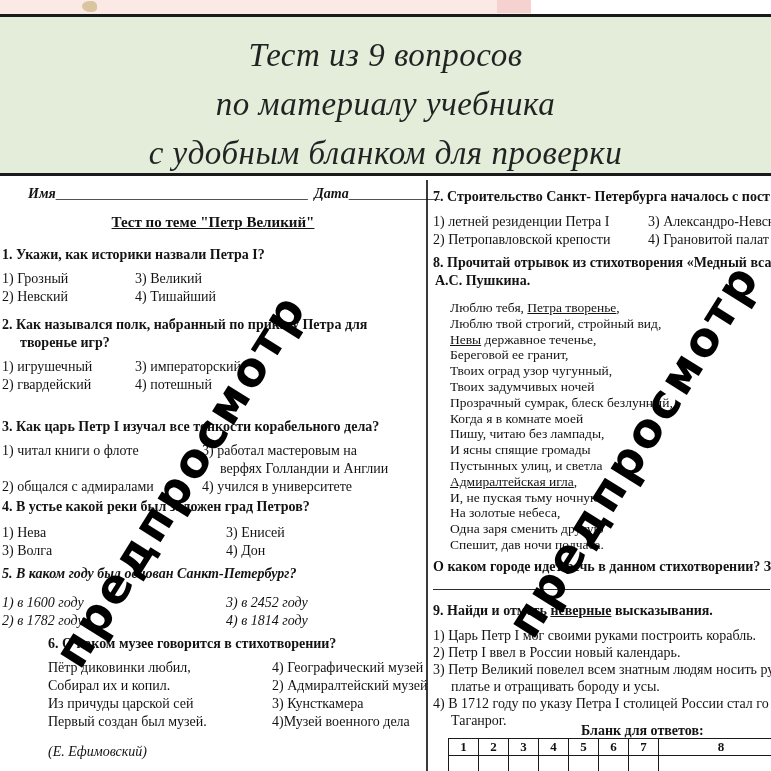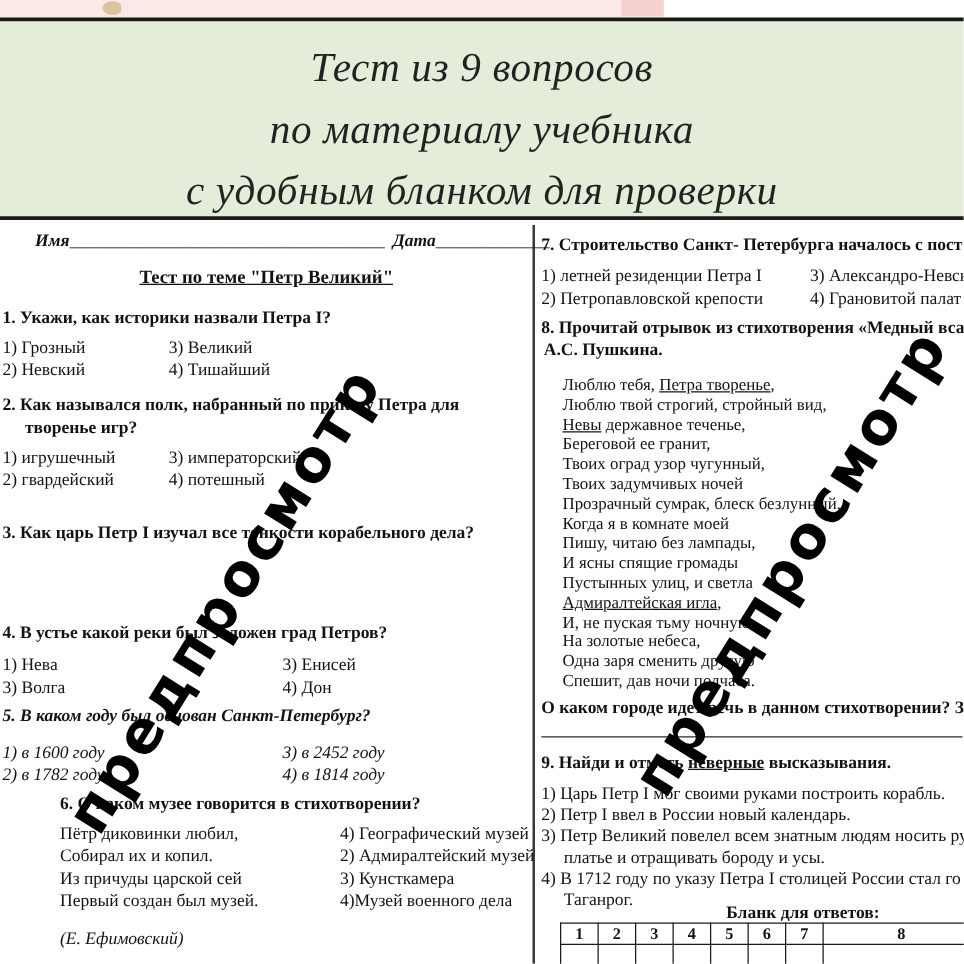--- a/index.html
+++ b/index.html
@@ -90,20 +90,25 @@
       <div class="qtitle">2. Как назывался полк, набранный по приказу Петра для</div>
       <div class="qtitle ind">творенье игр?</div>
       <div class="opts">
         <div class="orow"><span>1) игрушечный</span><span class="c2 at133">3) императорский</span></div>
         <div class="orow"><span>2) гвардейский</span><span class="c2 at133">4) потешный</span></div>
       </div>
     </div>
 
     <div class="blk" style="top:236px;">
       <div class="qtitle">3. Как царь Петр I изучал все тонкости корабельного дела?</div>
+      <div class="opts">
+        <div class="orow"><span>1) читал книги о флоте</span><span class="c2 at200">3) работал мастеровым на</span></div>
+        <div class="orow"><span>&nbsp;</span><span class="c2 at200 ind">верфях Голландии и Англии</span></div>
+        <div class="orow"><span>2) общался с адмиралами</span><span class="c2 at200">4) учился в университете</span></div>
+      </div>
     </div>
 
     <div class="blk" style="top:316px;">
       <div class="qtitle">4. В устье какой реки был заложен град Петров?</div>
       <div class="opts" style="margin-top:8px;">
         <div class="orow"><span>1) Нева</span><span class="c2 at224">3) Енисей</span></div>
         <div class="orow"><span>3) Волга</span><span class="c2 at224">4) Дон</span></div>
       </div>
     </div>
 

